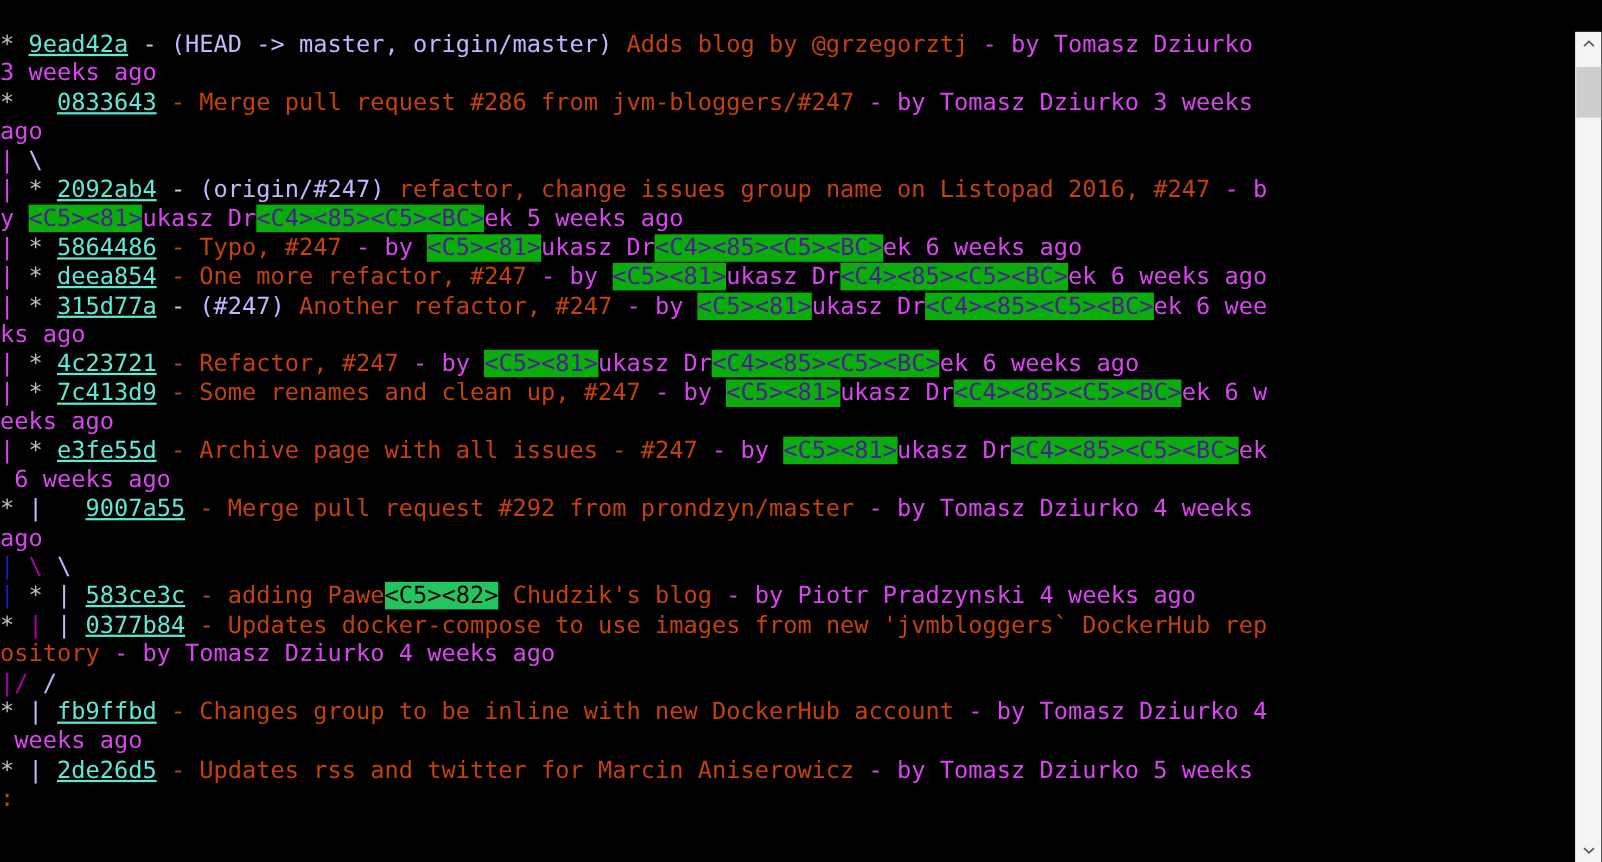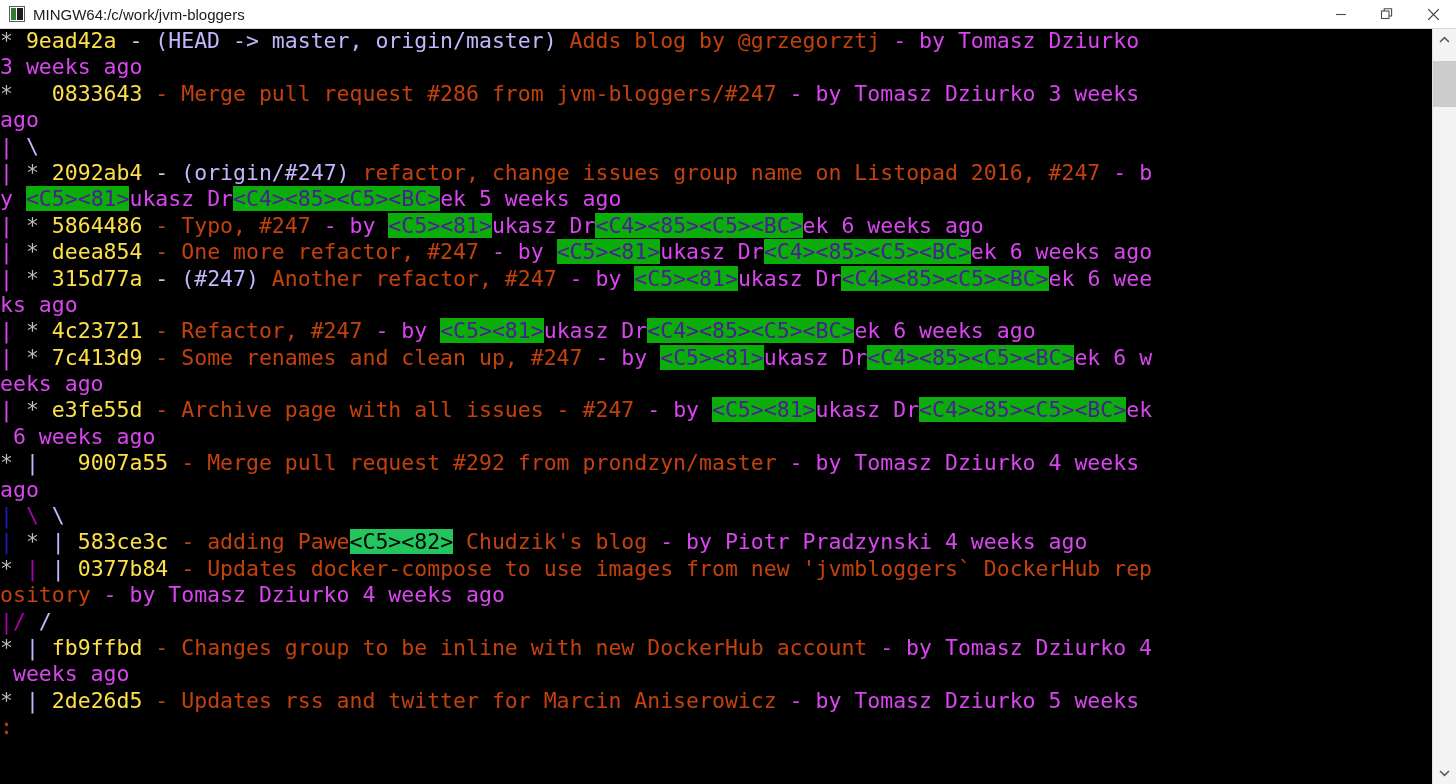--- a/index.html
+++ b/index.html
@@ -111,21 +111,21 @@
     white-space: pre;
     display: block;
     font-size: 21.5px;
     line-height: 26.4px;
   }
   .row span { white-space: pre; }
 
   
   .c-default { color: #cccccc; }
   .c-white   { color: #c2410c; }
-  .c-red     { color: #fde047; }
+  .c-red     { color: #5eead4; text-decoration: underline; }
   .c-green   { color: #d946ef; }
   .c-yellow  { color: #c4b5fd; }
   .c-blue    { color: #1c1cb8; }
   .c-magenta { color: #aa00aa; }
   .c-gray    { color: #bdbdbd; }
 
   
   .hl-green  { background: #0bad0b; color: #4c1d95; }
   
   .hl-light  { background: #22c55e; color: #000000; }
@@ -165,44 +165,20 @@
     width: 23px;
     height: 46px;
     background: #cdcdcd;
   }
 </style>
 </head>
 <body>
 
 <div id="window">
 
-  <div id="titlebar">
-    <div id="title-icon"></div>
-    <div id="title-text">MINGW64:/c/work/jvm-bloggers</div>
-
-    <div id="win-controls">
-      <div class="win-btn">
-        <svg width="12" height="12" viewBox="0 0 12 12" aria-hidden="true">
-          <line x1="1" y1="6.5" x2="11" y2="6.5" stroke="#4a4a4a" stroke-width="1.1"></line>
-        </svg>
-      </div>
-      <div class="win-btn">
-        <svg width="14" height="14" viewBox="0 0 14 14" aria-hidden="true">
-          <rect x="1.5" y="4.0" width="7.5" height="7.5" fill="none" stroke="#4a4a4a" stroke-width="1.1"></rect>
-          <polyline points="4.2,4.0 4.2,1.8 11.6,1.8 11.6,9.0 9.0,9.0" fill="none" stroke="#4a4a4a" stroke-width="1.1"></polyline>
-        </svg>
-      </div>
-      <div class="win-btn">
-        <svg width="13" height="13" viewBox="0 0 13 13" aria-hidden="true">
-          <line x1="1.2" y1="1.2" x2="11.8" y2="11.8" stroke="#3a3a3a" stroke-width="1.15"></line>
-          <line x1="11.8" y1="1.2" x2="1.2" y2="11.8" stroke="#3a3a3a" stroke-width="1.15"></line>
-        </svg>
-      </div>
-    </div>
-  </div>
 
   <div id="terminal">
     <div id="screen"><div class="row"><span class="c-gray">* </span><span class="c-red">9ead42a</span><span class="c-default"> - </span><span class="c-yellow">(HEAD -&gt; master, origin/master)</span><span class="c-white"> Adds blog by @grzegorztj</span><span class="c-green"> - by Tomasz Dziurko</span></div><div class="row"><span class="c-green">3 weeks ago</span></div><div class="row"><span class="c-gray">*   </span><span class="c-red">0833643</span><span class="c-white"> - Merge pull request #286 from jvm-bloggers/#247</span><span class="c-green"> - by Tomasz Dziurko 3 weeks</span></div><div class="row"><span class="c-green">ago</span></div><div class="row"><span class="c-green">|</span><span class="c-default"> </span><span class="c-yellow">\</span></div><div class="row"><span class="c-green">|</span><span class="c-gray"> * </span><span class="c-red">2092ab4</span><span class="c-default"> - </span><span class="c-yellow">(origin/#247)</span><span class="c-white"> refactor, change issues group name on Listopad 2016, #247</span><span class="c-green"> - b</span></div><div class="row"><span class="c-green">y</span><span class="c-green"> </span><span class="hl-green">&lt;C5&gt;&lt;81&gt;</span><span class="c-green">ukasz Dr</span><span class="hl-green">&lt;C4&gt;&lt;85&gt;&lt;C5&gt;&lt;BC&gt;</span><span class="c-green">ek 5 weeks ago</span></div><div class="row"><span class="c-green">|</span><span class="c-gray"> * </span><span class="c-red">5864486</span><span class="c-white"> - Typo, #247</span><span class="c-green"> - by </span><span class="hl-green">&lt;C5&gt;&lt;81&gt;</span><span class="c-green">ukasz Dr</span><span class="hl-green">&lt;C4&gt;&lt;85&gt;&lt;C5&gt;&lt;BC&gt;</span><span class="c-green">ek 6 weeks ago</span></div><div class="row"><span class="c-green">|</span><span class="c-gray"> * </span><span class="c-red">deea854</span><span class="c-white"> - One more refactor, #247</span><span class="c-green"> - by </span><span class="hl-green">&lt;C5&gt;&lt;81&gt;</span><span class="c-green">ukasz Dr</span><span class="hl-green">&lt;C4&gt;&lt;85&gt;&lt;C5&gt;&lt;BC&gt;</span><span class="c-green">ek 6 weeks ago</span></div><div class="row"><span class="c-green">|</span><span class="c-gray"> * </span><span class="c-red">315d77a</span><span class="c-default"> - </span><span class="c-yellow">(#247)</span><span class="c-white"> Another refactor, #247</span><span class="c-green"> - by </span><span class="hl-green">&lt;C5&gt;&lt;81&gt;</span><span class="c-green">ukasz Dr</span><span class="hl-green">&lt;C4&gt;&lt;85&gt;&lt;C5&gt;&lt;BC&gt;</span><span class="c-green">ek 6 wee</span></div><div class="row"><span class="c-green">ks ago</span></div><div class="row"><span class="c-green">|</span><span class="c-gray"> * </span><span class="c-red">4c23721</span><span class="c-white"> - Refactor, #247</span><span class="c-green"> - by </span><span class="hl-green">&lt;C5&gt;&lt;81&gt;</span><span class="c-green">ukasz Dr</span><span class="hl-green">&lt;C4&gt;&lt;85&gt;&lt;C5&gt;&lt;BC&gt;</span><span class="c-green">ek 6 weeks ago</span></div><div class="row"><span class="c-green">|</span><span class="c-gray"> * </span><span class="c-red">7c413d9</span><span class="c-white"> - Some renames and clean up, #247</span><span class="c-green"> - by </span><span class="hl-green">&lt;C5&gt;&lt;81&gt;</span><span class="c-green">ukasz Dr</span><span class="hl-green">&lt;C4&gt;&lt;85&gt;&lt;C5&gt;&lt;BC&gt;</span><span class="c-green">ek 6 w</span></div><div class="row"><span class="c-green">eeks ago</span></div><div class="row"><span class="c-green">|</span><span class="c-gray"> * </span><span class="c-red">e3fe55d</span><span class="c-white"> - Archive page with all issues - #247</span><span class="c-green"> - by </span><span class="hl-green">&lt;C5&gt;&lt;81&gt;</span><span class="c-green">ukasz Dr</span><span class="hl-green">&lt;C4&gt;&lt;85&gt;&lt;C5&gt;&lt;BC&gt;</span><span class="c-green">ek</span></div><div class="row"><span class="c-green"> 6 weeks ago</span></div><div class="row"><span class="c-gray">* </span><span class="c-yellow">|</span><span class="c-default">   </span><span class="c-red">9007a55</span><span class="c-white"> - Merge pull request #292 from prondzyn/master</span><span class="c-green"> - by Tomasz Dziurko 4 weeks</span></div><div class="row"><span class="c-green">ago</span></div><div class="row"><span class="c-blue">|</span><span class="c-default"> </span><span class="c-magenta">\</span><span class="c-default"> </span><span class="c-yellow">\</span></div><div class="row"><span class="c-blue">|</span><span class="c-gray"> * </span><span class="c-yellow">|</span><span class="c-default"> </span><span class="c-red">583ce3c</span><span class="c-white"> - adding Pawe</span><span class="hl-light">&lt;C5&gt;&lt;82&gt;</span><span class="c-white"> Chudzik's blog</span><span class="c-green"> - by Piotr Pradzynski 4 weeks ago</span></div><div class="row"><span class="c-gray">* </span><span class="c-magenta">|</span><span class="c-default"> </span><span class="c-yellow">|</span><span class="c-default"> </span><span class="c-red">0377b84</span><span class="c-white"> - Updates docker-compose to use images from new 'jvmbloggers` DockerHub rep</span></div><div class="row"><span class="c-white">ository</span><span class="c-green"> - by Tomasz Dziurko 4 weeks ago</span></div><div class="row"><span class="c-magenta">|</span><span class="c-magenta">/ </span><span class="c-yellow">/</span></div><div class="row"><span class="c-gray">* </span><span class="c-yellow">|</span><span class="c-default"> </span><span class="c-red">fb9ffbd</span><span class="c-white"> - Changes group to be inline with new DockerHub account</span><span class="c-green"> - by Tomasz Dziurko 4</span></div><div class="row"><span class="c-green"> weeks ago</span></div><div class="row"><span class="c-gray">* </span><span class="c-yellow">|</span><span class="c-default"> </span><span class="c-red">2de26d5</span><span class="c-white"> - Updates rss and twitter for Marcin Aniserowicz</span><span class="c-green"> - by Tomasz Dziurko 5 weeks</span></div><div class="row"><span class="c-white">:</span></div></div>
   </div>
 
   <div id="scrollbar">
     <div class="sb-arrow" id="sb-up">
       <svg width="11" height="8" viewBox="0 0 11 8" aria-hidden="true">
         <polyline points="1,6 5.5,1.6 10,6" fill="none" stroke="#5a5a5a" stroke-width="1.5"></polyline>
       </svg>

